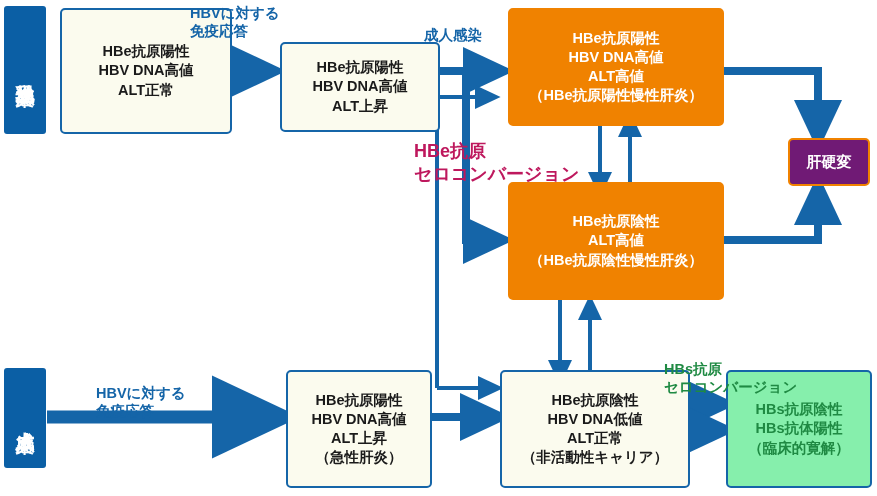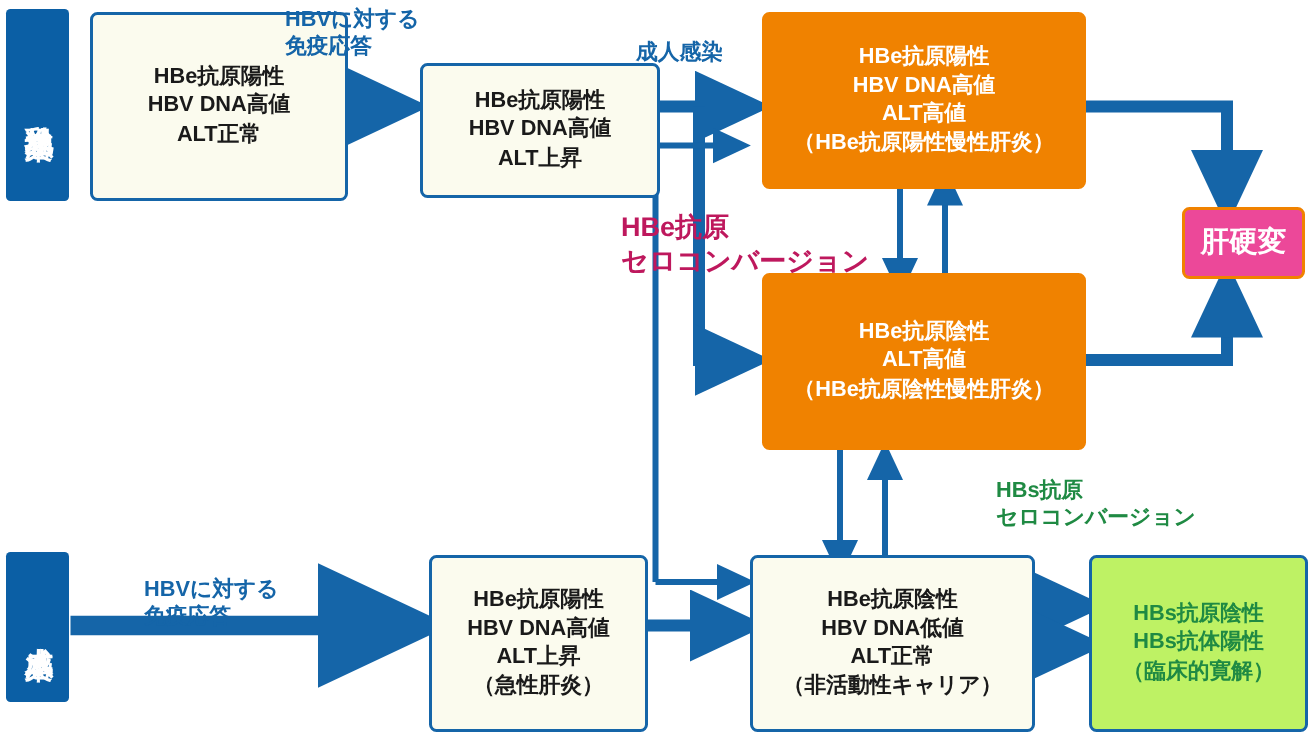--- a/index.html
+++ b/index.html
@@ -47,49 +47,49 @@
   
   .box-orange{
     background:#f08200;
     border:2px solid #f08200;
     border-radius:5px;
     color:#ffffff;
     font-size:14.5px;
     font-weight:bold;
   }
   .box-orange-sm{
-    background:#ec4899;
+    background:#701a75;
     border:2px solid #f08200;
     border-radius:5px;
     color:#ffffff;
-    font-size:19px;
+    font-size:15px;
     font-weight:bold;
   }
   
   .box-green{
-    background:#bef264;
+    background:#86efac;
     border:2px solid #1565a8;
     border-radius:5px;
     color:#1f8a43;
     font-size:14.5px;
     font-weight:bold;
   }
 
   .box-light .ln,.box-orange .ln,.box-green .ln,.box-orange-sm .ln{display:block;white-space:nowrap;}
 
   
   .lbl{
     position:absolute;
     font-weight:bold;
     line-height:1.25;
     white-space:nowrap;
   }
   .lbl-blue{color:#1565a8;font-size:14.5px;}
   .lbl-white{color:#be185d;font-size:18px;}
-  .lbl-green{color:#1f8a43;font-size:14.5px;}
+  .lbl-green{color:#1f8a43;font-size:14.5px;margin-top:42px;}
   .lbl .ln{display:block;}
 </style>
 </head>
 <body>
 
 <div id="stage">
 
   <svg id="arrows" viewBox="0 0 877 496">
     <defs>
       <marker id="ah" markerWidth="7" markerHeight="7" refX="5.0" refY="3.0" orient="auto" markerUnits="strokeWidth">

